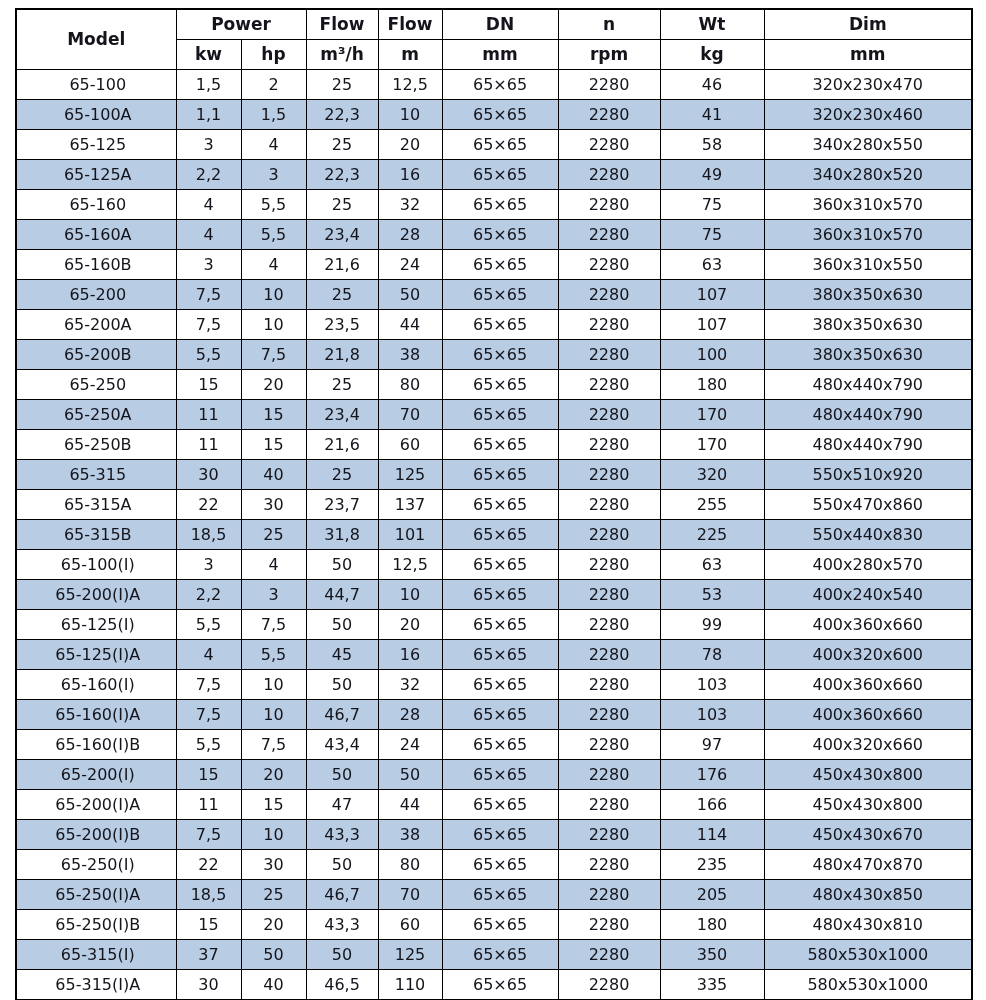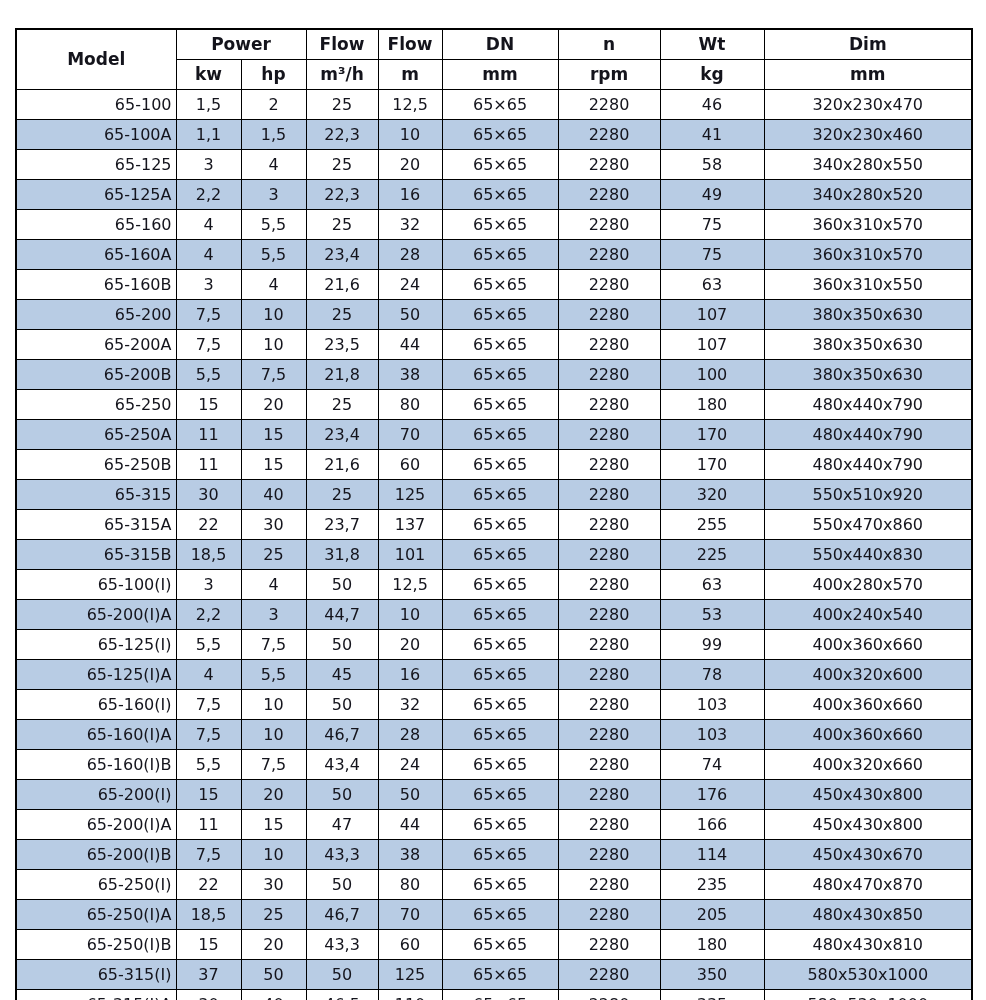--- a/index.html
+++ b/index.html
@@ -6,21 +6,21 @@
   body {
     width: 986px;
     height: 1000px;
     background: #ffffff;
     font-family: "DejaVu Sans", "Liberation Sans", sans-serif;
   }
   .page {
     width: 986px;
     height: 1000px;
     box-sizing: border-box;
-    padding: 28px 15px;
+    padding: 8px 15px;
   }
   table.spec {
     border-collapse: collapse;
     width: 100%;
     table-layout: fixed;
     border: 2px solid #000000;
   }
   .spec th, .spec td {
     border: 1px solid #000000;
     height: 27px;
@@ -32,21 +32,21 @@
     white-space: nowrap;
     overflow: hidden;
     line-height: 1.1;
   }
   .spec th {
     font-weight: 700;
     font-size: 17px;
     background: #ffffff;
   }
   .spec td.model {
-    text-align: right;
+    text-align: center;
     padding-left: 7px;
   }
   .spec tr.stripe td {
     background: #b8cce4;
   }
 </style>
 </head>
 <body>
 
 <div class="page">
@@ -328,21 +328,21 @@
           <td>400x360x660</td>
         </tr>
         <tr>
           <td class="model">65-160(I)B</td>
           <td>5,5</td>
           <td>7,5</td>
           <td>43,4</td>
           <td>24</td>
           <td>65×65</td>
           <td>2280</td>
-          <td>74</td>
+          <td>97</td>
           <td>400x320x660</td>
         </tr>
         <tr class="stripe">
           <td class="model">65-200(I)</td>
           <td>15</td>
           <td>20</td>
           <td>50</td>
           <td>50</td>
           <td>65×65</td>
           <td>2280</td>

